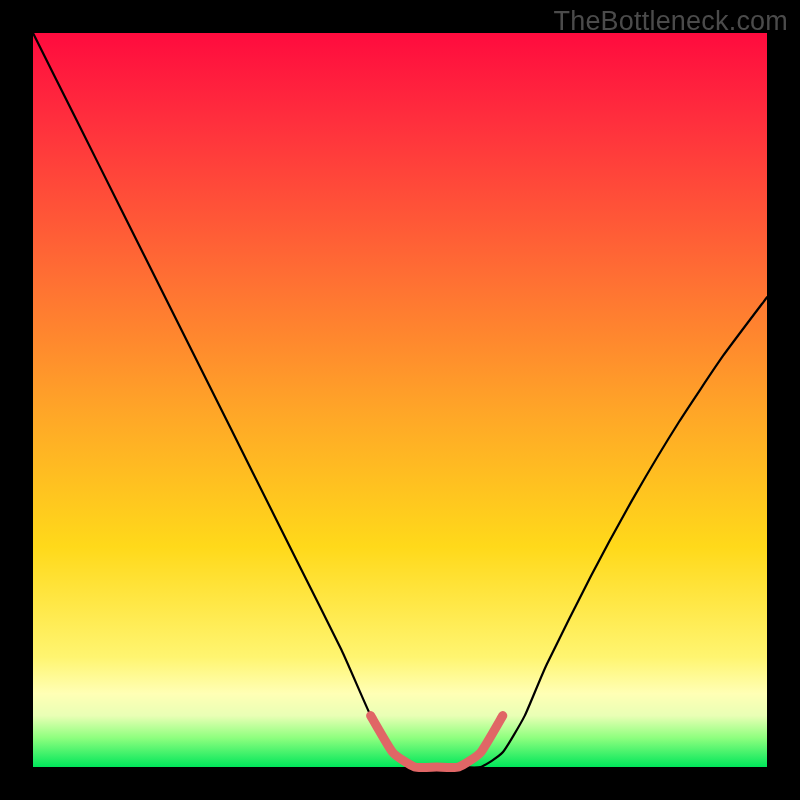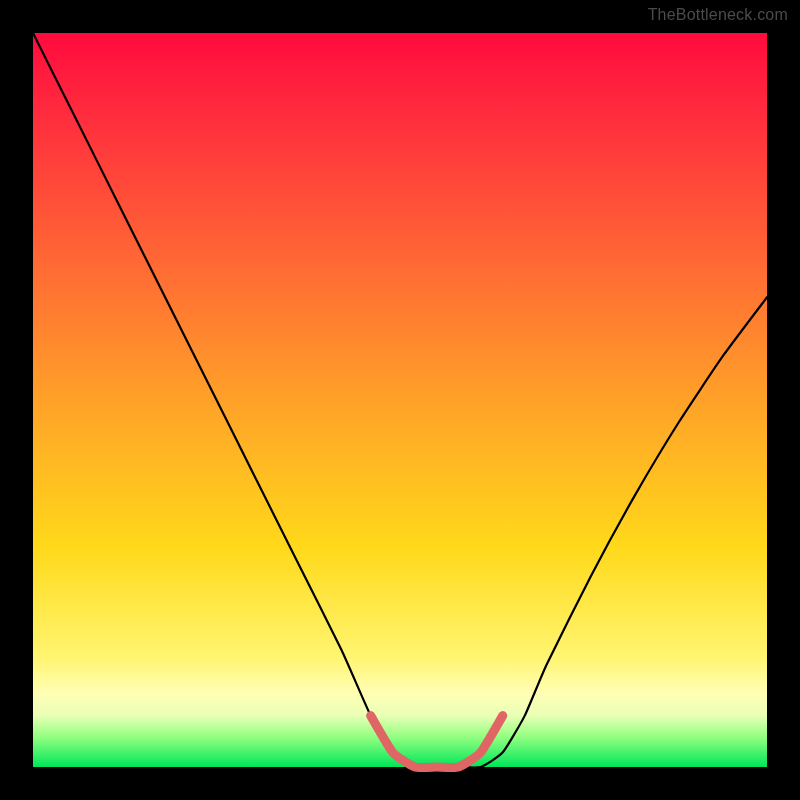--- a/index.html
+++ b/index.html
@@ -36,21 +36,21 @@
       #e9ffb5 93%,
       #8fff7f 96%,
       #00e65a 100%
     );
   }
   .watermark {
     position: absolute;
     top: 6px;
     right: 12px;
     color: #4b4b4b;
-    font-size: 16px;
+    font-size: 27px;
     font-weight: 500;
     letter-spacing: 0.2px;
     user-select: none;
   }
   svg.curve {
     position: absolute;
     left: 0;
     top: 0;
     width: 734px;
     height: 734px;

